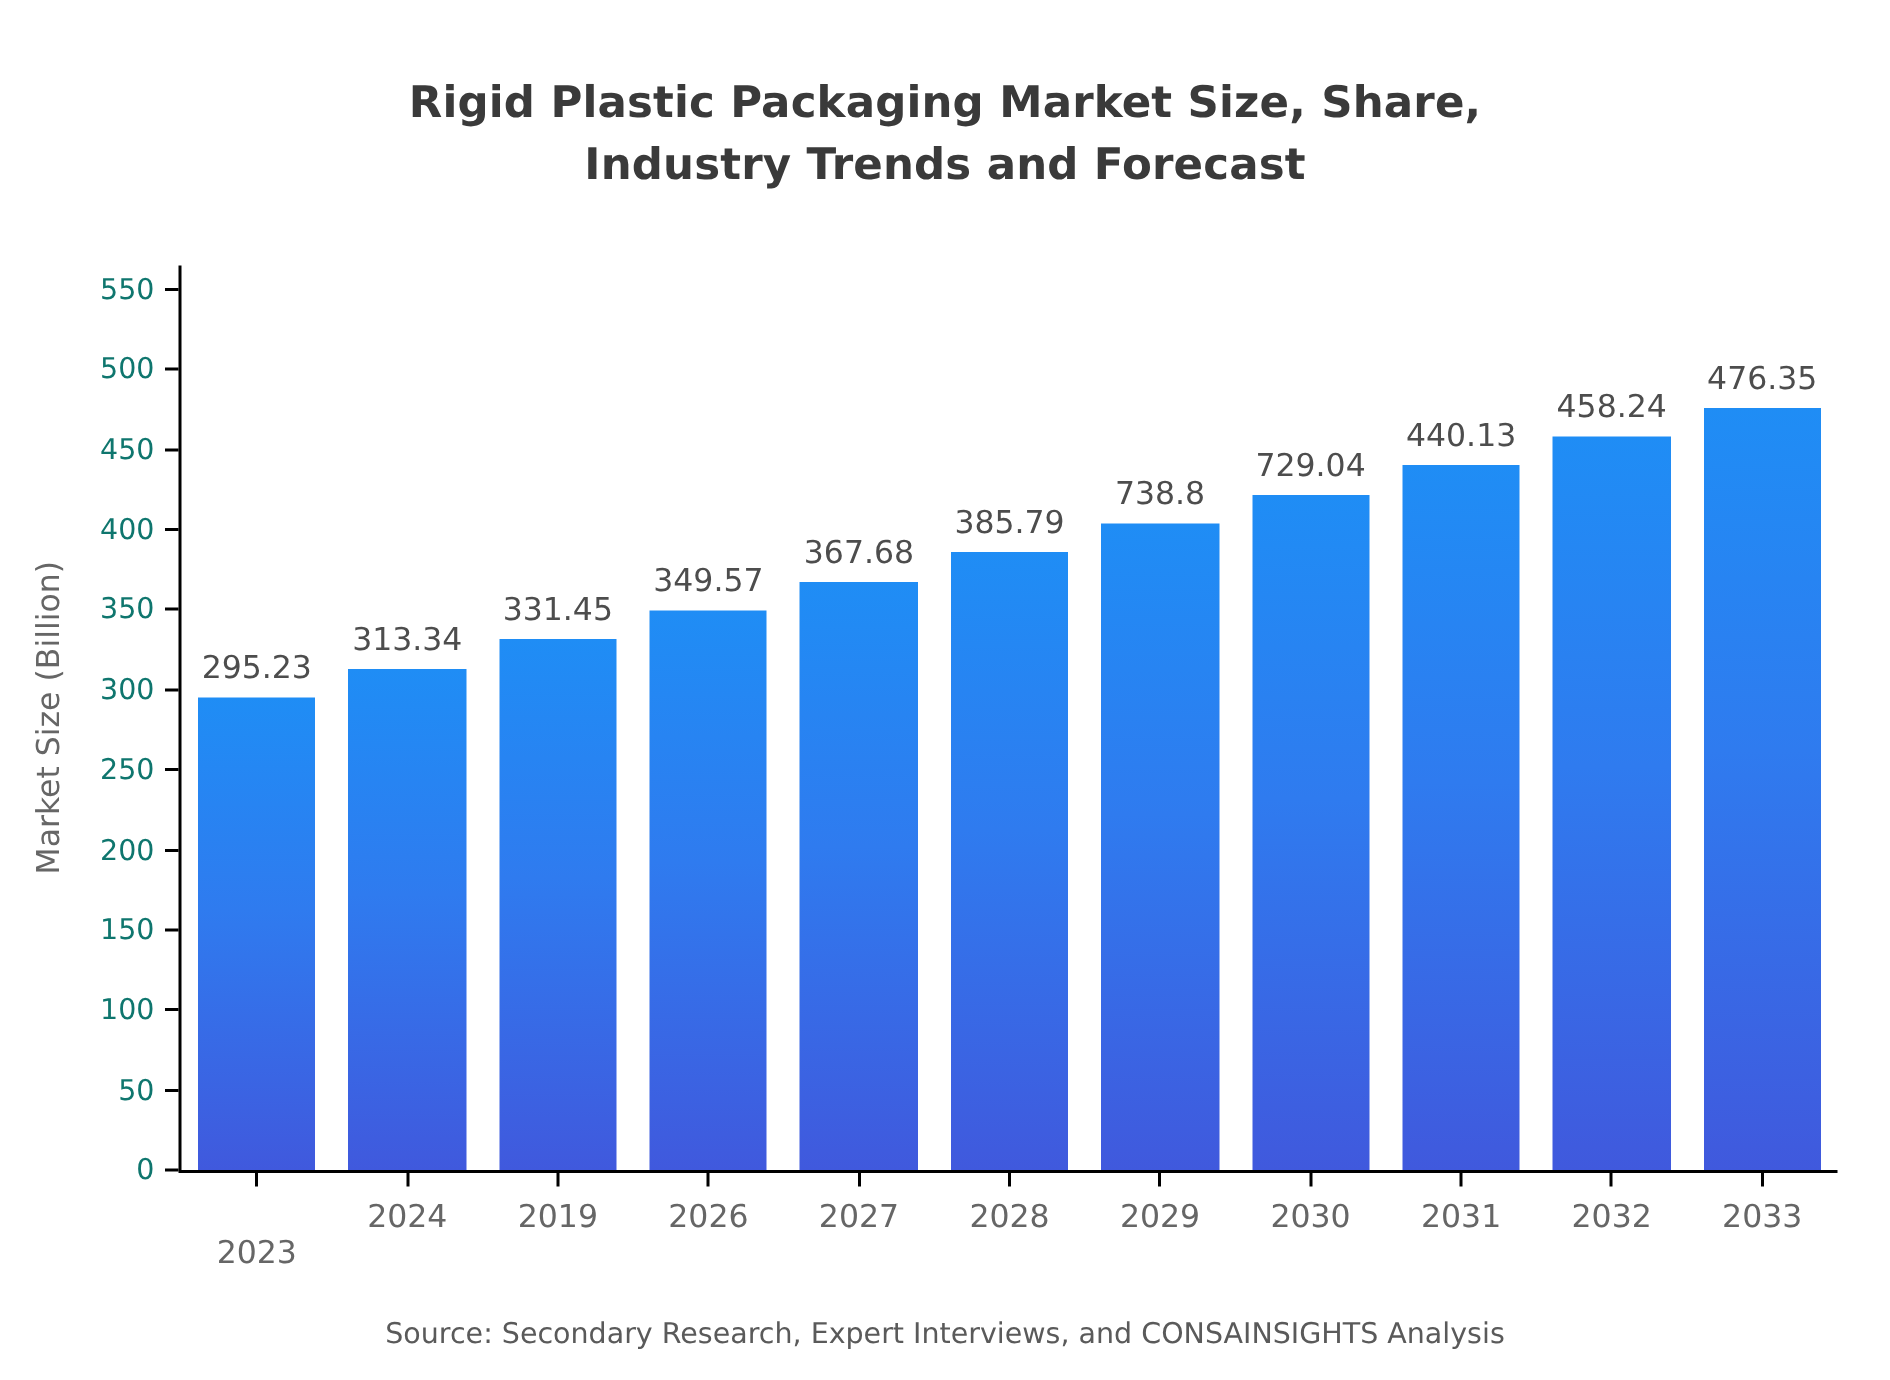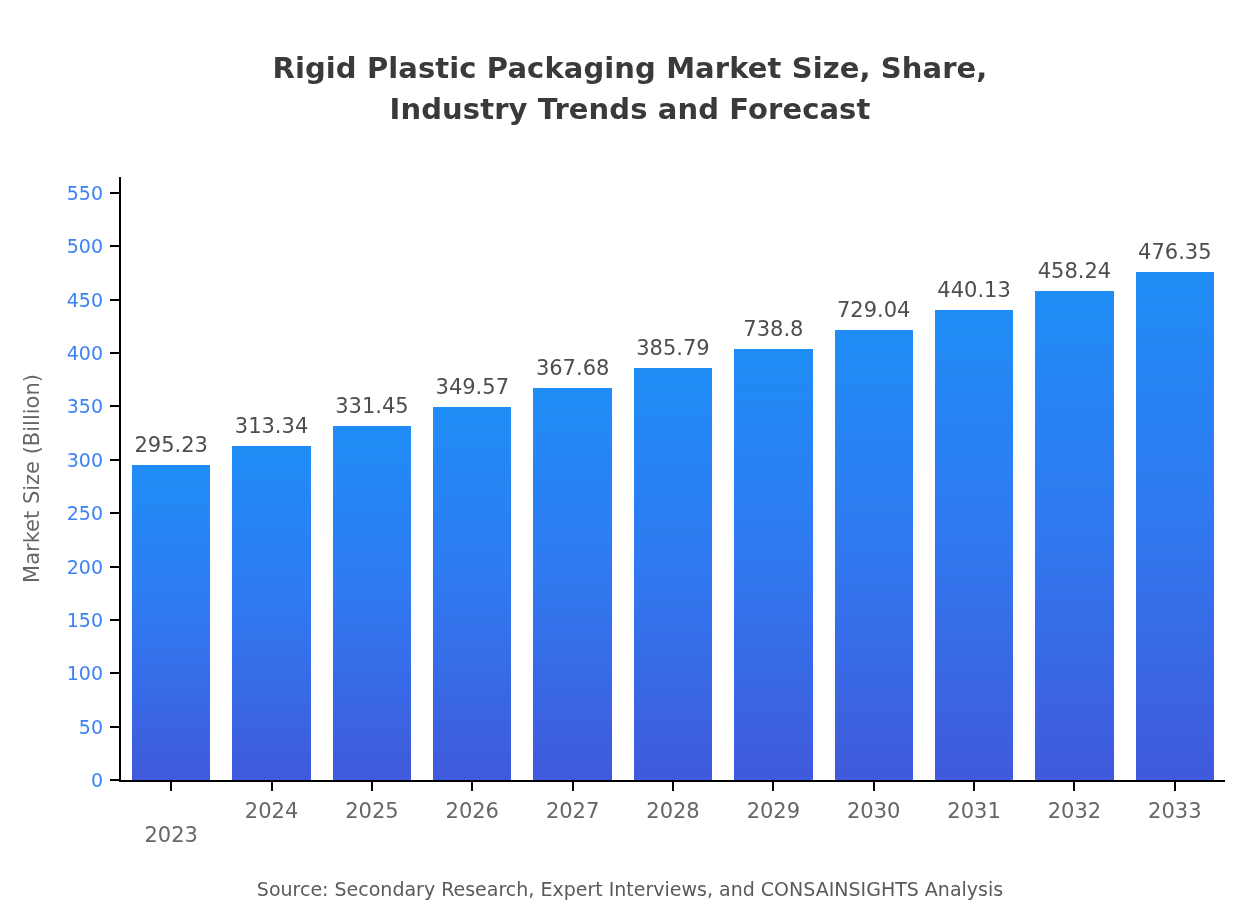--- a/index.html
+++ b/index.html
@@ -68,21 +68,21 @@
     left: -11px;
     width: 9px;
     height: 2px;
     background: #000000;
   }
   .ytext {
     position: absolute;
     width: 90px;
     text-align: right;
     font-size: 19px;
-    color: #3b82f6;
+    color: #0f766e;
     transform: translateY(-50%);
   }
 
   
   #yaxis-title {
     position: absolute;
     left: -1px;
     top: 0;
     width: 603px;
     text-align: center;
@@ -179,21 +179,21 @@
         <div class="ytext" style="top: 69.3717px; left: -108px;">500</div>
         <div class="ytick" style="top: 15.0088px;"></div>
         <div class="ytext" style="top: 16.0088px; left: -108px;">550</div>
       </div>
     <div id="xticks">
         <div class="xtick" style="left: 49.1818px;"></div>
         <div class="xtext" style="left: 50.1818px; margin-top: 24px;">2023</div>
         <div class="xtick" style="left: 149.545px;"></div>
         <div class="xtext" style="left: 150.545px;">2024</div>
         <div class="xtick" style="left: 249.909px;"></div>
-        <div class="xtext" style="left: 250.909px;">2025</div>
+        <div class="xtext" style="left: 250.909px;">2019</div>
         <div class="xtick" style="left: 350.273px;"></div>
         <div class="xtext" style="left: 351.273px;">2026</div>
         <div class="xtick" style="left: 450.636px;"></div>
         <div class="xtext" style="left: 451.636px;">2027</div>
         <div class="xtick" style="left: 551px;"></div>
         <div class="xtext" style="left: 552px;">2028</div>
         <div class="xtick" style="left: 651.364px;"></div>
         <div class="xtext" style="left: 652.364px;">2029</div>
         <div class="xtick" style="left: 751.727px;"></div>
         <div class="xtext" style="left: 752.727px;">2030</div>

